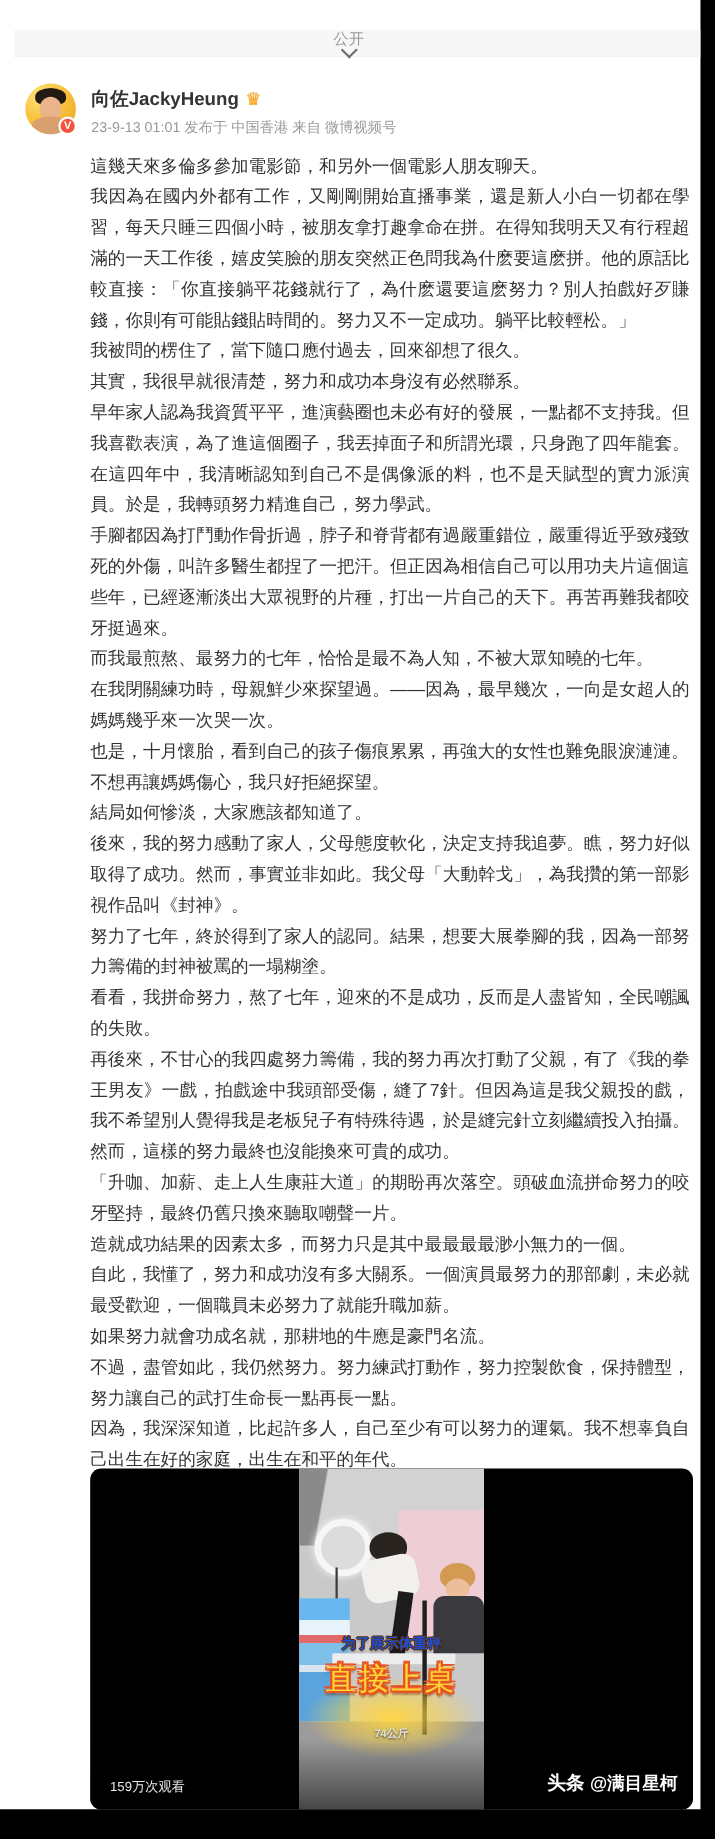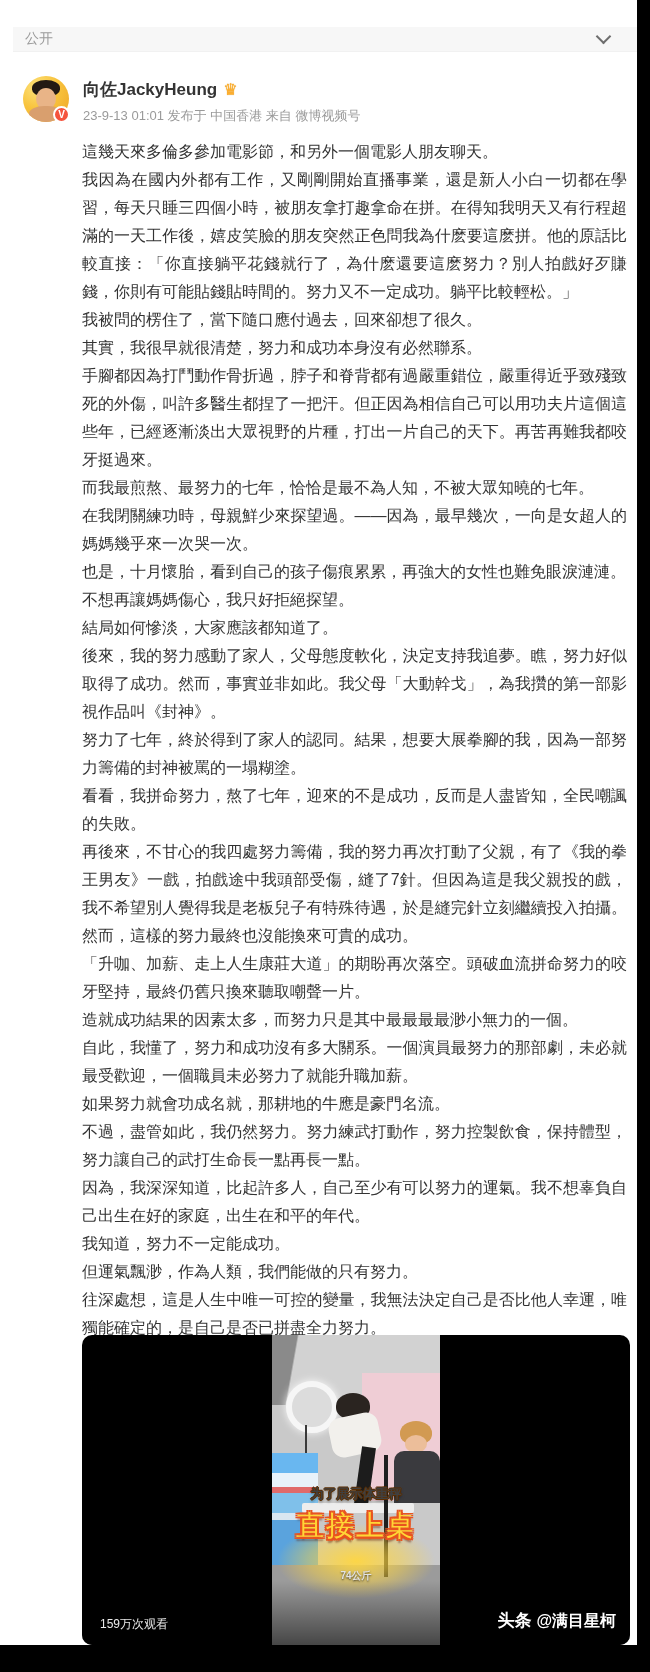--- a/index.html
+++ b/index.html
@@ -10,21 +10,21 @@
   }
   .sheet{position:absolute;left:0;top:0;width:637px;height:1645px;background:#fff;}
   .right-backdrop{position:absolute;right:0;top:0;width:13px;height:1672px;background:#000;}
   .bottom-backdrop{position:absolute;left:0;bottom:0;width:650px;height:27px;background:#000;}
 
   
   .pub-bar{
     margin:27px 0 0 13px;height:25px;background:#f7f7f7;
     display:flex;align-items:center;justify-content:space-between;
     padding:0 28px 0 12px;box-sizing:border-box;
-    color:#9a9a9a;font-size:14px;border-bottom:1px solid #f1f1f1;
+    color:#9a9a9a;font-size:14px;border-bottom:1px solid #f1f1f1;flex-direction:column;
   }
   .chevron{
     width:9px;height:9px;border-right:2px solid #6e6e6e;border-bottom:2px solid #6e6e6e;
     transform:rotate(45deg);margin-top:-5px;
   }
 
   
   .author-row{position:relative;margin:24px 15px 0 23px;height:50px;}
   .avatar{
     position:absolute;left:0;top:0;width:46px;height:46px;border-radius:50%;overflow:hidden;
@@ -71,21 +71,21 @@
   .sc-person-body{position:absolute;left:58px;top:80px;width:50px;height:40px;border-radius:12px;background:#f2f0ec;transform:rotate(-12deg);}
   .sc-person-legs{position:absolute;left:86px;top:112px;width:14px;height:58px;background:#1c1c1c;transform:rotate(8deg);}
   .sc-table{position:absolute;left:30px;top:168px;width:112px;height:10px;background:#ededed;border-radius:2px;}
   .sc-person2-hair{position:absolute;right:8px;top:86px;width:32px;height:24px;border-radius:50% 50% 45% 45%;background:#d29a52;}
   .sc-person2-face{position:absolute;right:13px;top:100px;width:22px;height:18px;border-radius:50%;background:#ecbe9a;}
   .sc-person2-body{position:absolute;right:0;top:116px;width:46px;height:52px;border-radius:10px 10px 0 0;background:#3a3a3e;}
   .sc-mic{position:absolute;right:52px;top:120px;width:4px;height:122px;background:#1f1f1f;}
   .sc-floor{position:absolute;bottom:0;left:0;right:0;height:80px;background:#9b9b9b;}
   .sc-burst{position:absolute;left:50%;top:188px;transform:translateX(-50%);width:160px;height:76px;
     background:radial-gradient(ellipse at center,rgba(255,214,64,.95) 0%,rgba(255,214,64,.45) 42%,transparent 70%);}
-  .ov1{position:absolute;top:150px;left:0;width:100%;text-align:center;font-size:13px;font-weight:700;color:#404040;
+  .ov1{position:absolute;top:150px;left:0;width:100%;text-align:center;font-size:13px;font-weight:700;color:#1d4ed8;
     text-shadow:-1px 0 #5a2d00,1px 0 #5a2d00,0 -1px #5a2d00,0 1px #5a2d00,0 2px 3px rgba(0,0,0,.5);}
   .ov2{position:absolute;top:172px;left:0;width:100%;text-align:center;font-size:28px;font-weight:400;color:#ffd636;letter-spacing:2px;
     text-shadow:-2px 0 #e8541f,2px 0 #e8541f,0 -2px #e8541f,0 2px #e8541f,-2px -2px #e8541f,2px 2px #e8541f,-2px 2px #e8541f,2px -2px #e8541f,0 4px 2px rgba(90,20,0,.55);}
   .ov3{position:absolute;top:234px;left:0;width:100%;text-align:center;font-size:10px;color:#e3e3e3;
     text-shadow:0 1px 2px rgba(0,0,0,.7);font-weight:bold;}
   .video-fade{position:absolute;left:0;right:0;bottom:0;height:64px;
     background:linear-gradient(rgba(0,0,0,0),rgba(0,0,0,.55));}
   .views{position:absolute;left:18px;bottom:12px;color:#e9e9e9;font-size:12px;margin-top:12px;}
   .watermark{position:absolute;right:14px;bottom:13px;color:#fff;font-size:16px;font-weight:700;}
   .watermark .brand{font-size:17px;font-weight:900;margin-right:5px;}
@@ -111,20 +111,21 @@
       <span class="author-name">向佐JackyHeung</span><span class="crown">♛</span>
       <div class="post-meta">23-9-13 01:01 发布于 中国香港 来自 微博视频号</div>
     </div>
   </div>
 
   <div class="content">
     <p>這幾天來多倫多參加電影節，和另外一個電影人朋友聊天。</p>
     <p>我因為在國内外都有工作，又剛剛開始直播事業，還是新人小白一切都在學習，每天只睡三四個小時，被朋友拿打趣拿命在拼。在得知我明天又有行程超滿的一天工作後，嬉皮笑臉的朋友突然正色問我為什麽要這麽拼。他的原話比較直接：「你直接躺平花錢就行了，為什麽還要這麽努力？別人拍戲好歹賺錢，你則有可能貼錢貼時間的。努力又不一定成功。躺平比較輕松。」</p>
     <p>我被問的楞住了，當下隨口應付過去，回來卻想了很久。</p>
     <p>其實，我很早就很清楚，努力和成功本身沒有必然聯系。</p>
+    <p>早年家人認為我資質平平，進演藝圈也未必有好的發展，一點都不支持我。但我喜歡表演，為了進這個圈子，我丟掉面子和所謂光環，只身跑了四年龍套。在這四年中，我清晰認知到自己不是偶像派的料，也不是天賦型的實力派演員。於是，我轉頭努力精進自己，努力學武。</p>
     <p>手腳都因為打鬥動作骨折過，脖子和脊背都有過嚴重錯位，嚴重得近乎致殘致死的外傷，叫許多醫生都捏了一把汗。但正因為相信自己可以用功夫片這個這些年，已經逐漸淡出大眾視野的片種，打出一片自己的天下。再苦再難我都咬牙挺過來。</p>
     <p>而我最煎熬、最努力的七年，恰恰是最不為人知，不被大眾知曉的七年。</p>
     <p>在我閉關練功時，母親鮮少來探望過。——因為，最早幾次，一向是女超人的媽媽幾乎來一次哭一次。</p>
     <p>也是，十月懷胎，看到自己的孩子傷痕累累，再強大的女性也難免眼淚漣漣。</p>
     <p>不想再讓媽媽傷心，我只好拒絕探望。</p>
     <p>結局如何慘淡，大家應該都知道了。</p>
     <p>後來，我的努力感動了家人，父母態度軟化，決定支持我追夢。瞧，努力好似取得了成功。然而，事實並非如此。我父母「大動幹戈」，為我攢的第一部影視作品叫《封神》。</p>
     <p>努力了七年，終於得到了家人的認同。結果，想要大展拳腳的我，因為一部努力籌備的封神被罵的一塌糊塗。</p>
     <p>看看，我拼命努力，熬了七年，迎來的不是成功，反而是人盡皆知，全民嘲諷的失敗。</p>
     <p>再後來，不甘心的我四處努力籌備，我的努力再次打動了父親，有了《我的拳王男友》一戲，拍戲途中我頭部受傷，縫了7針。但因為這是我父親投的戲，我不希望別人覺得我是老板兒子有特殊待遇，於是縫完針立刻繼續投入拍攝。然而，這樣的努力最終也沒能換來可貴的成功。</p>

